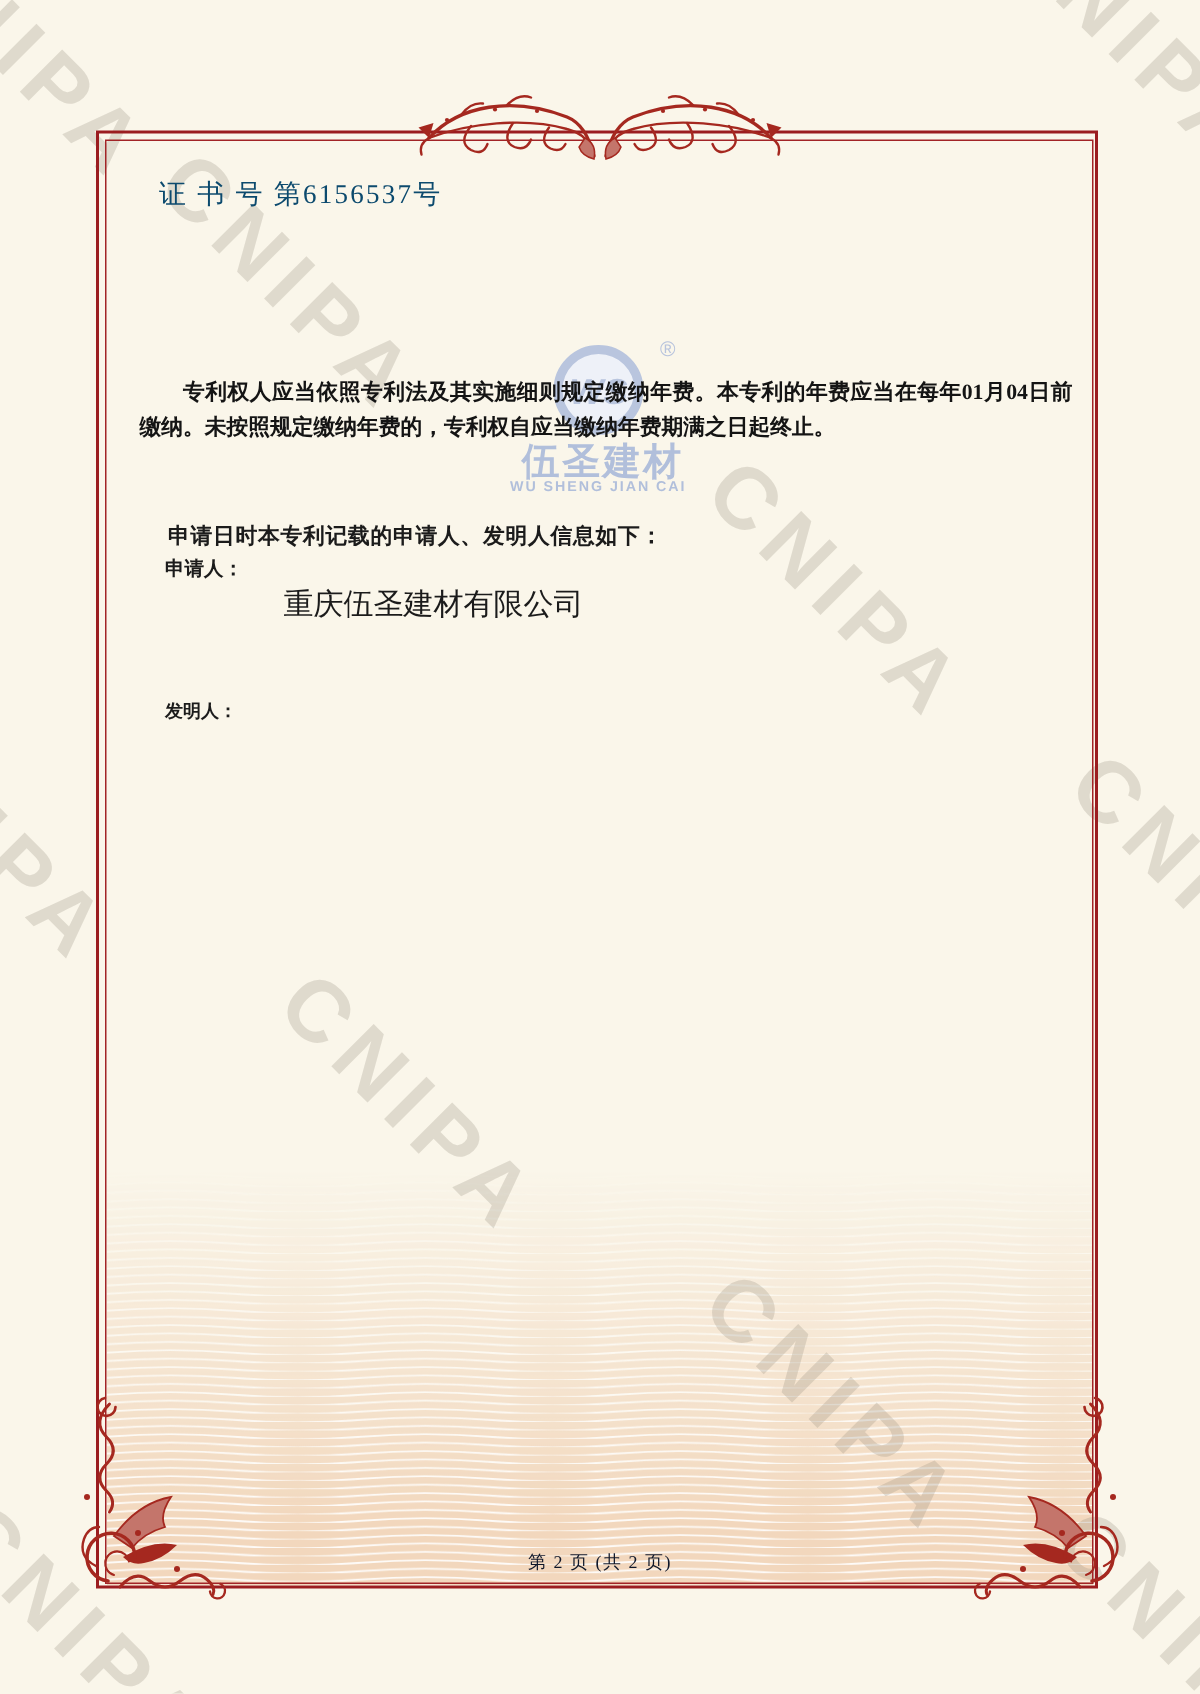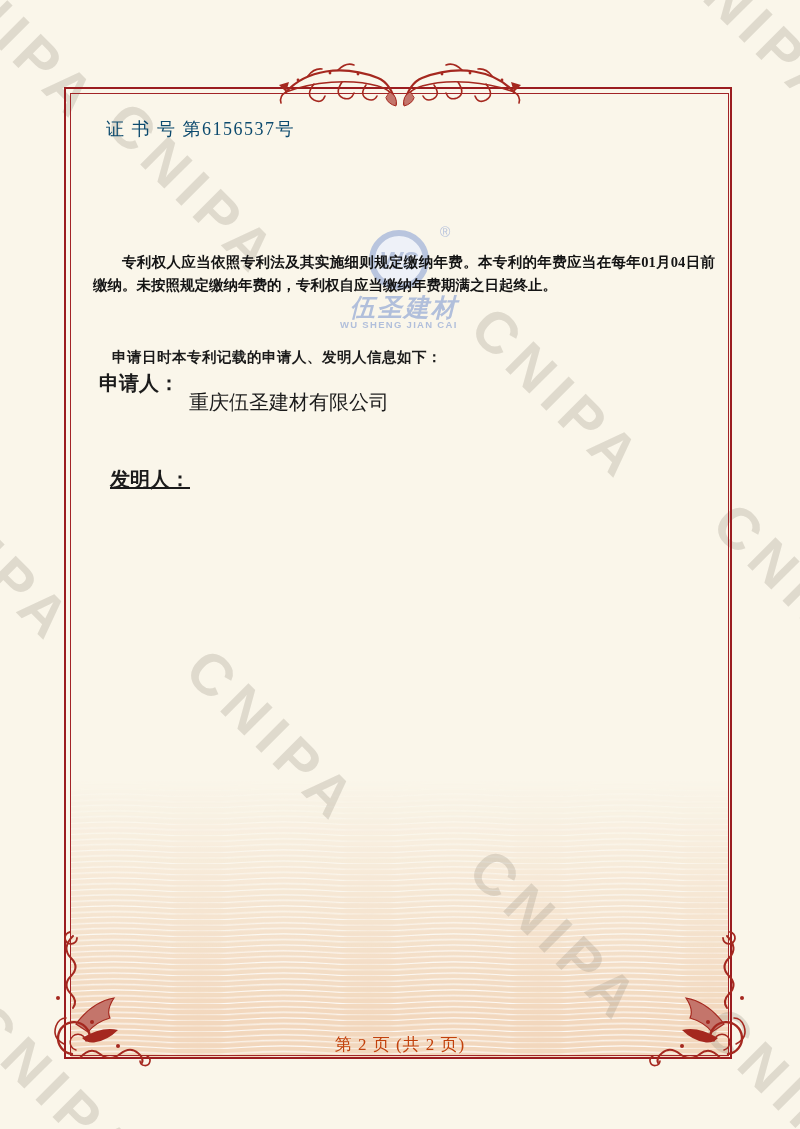--- a/index.html
+++ b/index.html
@@ -55,43 +55,43 @@
   .flourish-bl  { left:46px;  top:928px; z-index:4; }
   .flourish-br  { left:649px; top:928px; z-index:4; }
 
   
   .logo-reg {
     left:440px; top:224px; font-size:14px; color:#b7c3dd;
     font-family:"Liberation Sans","DejaVu Sans",sans-serif; z-index:5;
   }
   .logo-circle { left:368px; top:229px; z-index:5; }
   .logo-name {
-    left:346px; top:291px; width:112px; text-align:right;
+    left:346px; top:291px; width:112px; text-align:center;
     font-size:25px; font-weight:bold; letter-spacing:2px;
-    color:#b1bfdb; white-space:nowrap; z-index:5;font-style:italic;
+    color:#b1bfdb; white-space:nowrap; z-index:5;
   }
   .logo-en {
     left:340px; top:319px; width:124px; text-align:left;
     font-size:9.5px; font-weight:bold; letter-spacing:1.3px;
     color:#b1bfdb; white-space:nowrap; z-index:5;
     font-family:"Liberation Sans","DejaVu Sans",sans-serif;
   }
 
   
   .txt { position:absolute; z-index:6; }
   .cert-no   { left:106px; top:117px; font-size:18px; letter-spacing:1.5px; color:#0c4a6e; }
   .fee       { left:93px;  top:251px; width:622px; font-size:14.5px; line-height:23px;
                text-align:justify; text-indent:29px; font-weight:600; color:#141414; }
   .info-head { left:112px; top:348px; font-size:14.5px; font-weight:600; letter-spacing:0.5px; }
-  .app-label { left:99px; top:370px; font-size:20px; font-weight:600; }
+  .app-label { left:110px; top:370px; font-size:13px; font-weight:600; }
   .app-name  { left:189px; top:389px; font-size:20px; }
-  .inv-label { left:110px; top:466px; font-size:20px; font-weight:600;text-decoration:underline; }
+  .inv-label { left:110px; top:466px; font-size:12px; font-weight:600; }
   .inv-names { left:189px; top:489px; font-size:16px; }
-  .footer    { left:0; top:1033px; width:800px; text-align:center; font-size:17px;
-               color:#c2410c; letter-spacing:1px; }
+  .footer    { left:0; top:1033px; width:800px; text-align:center; font-size:12px;
+               color:#0f172a; letter-spacing:1px; }
 </style>
 </head>
 <body>
 
 <div class="abs" style="left:0;top:0;width:800px;height:1129px;">
 
   <div class="wm wm1">CNIPA</div>
   <div class="wm wm2">CNIPA</div>
   <div class="wm wm3">CNIPA</div>
   <div class="wm wm4">CNIPA</div>

